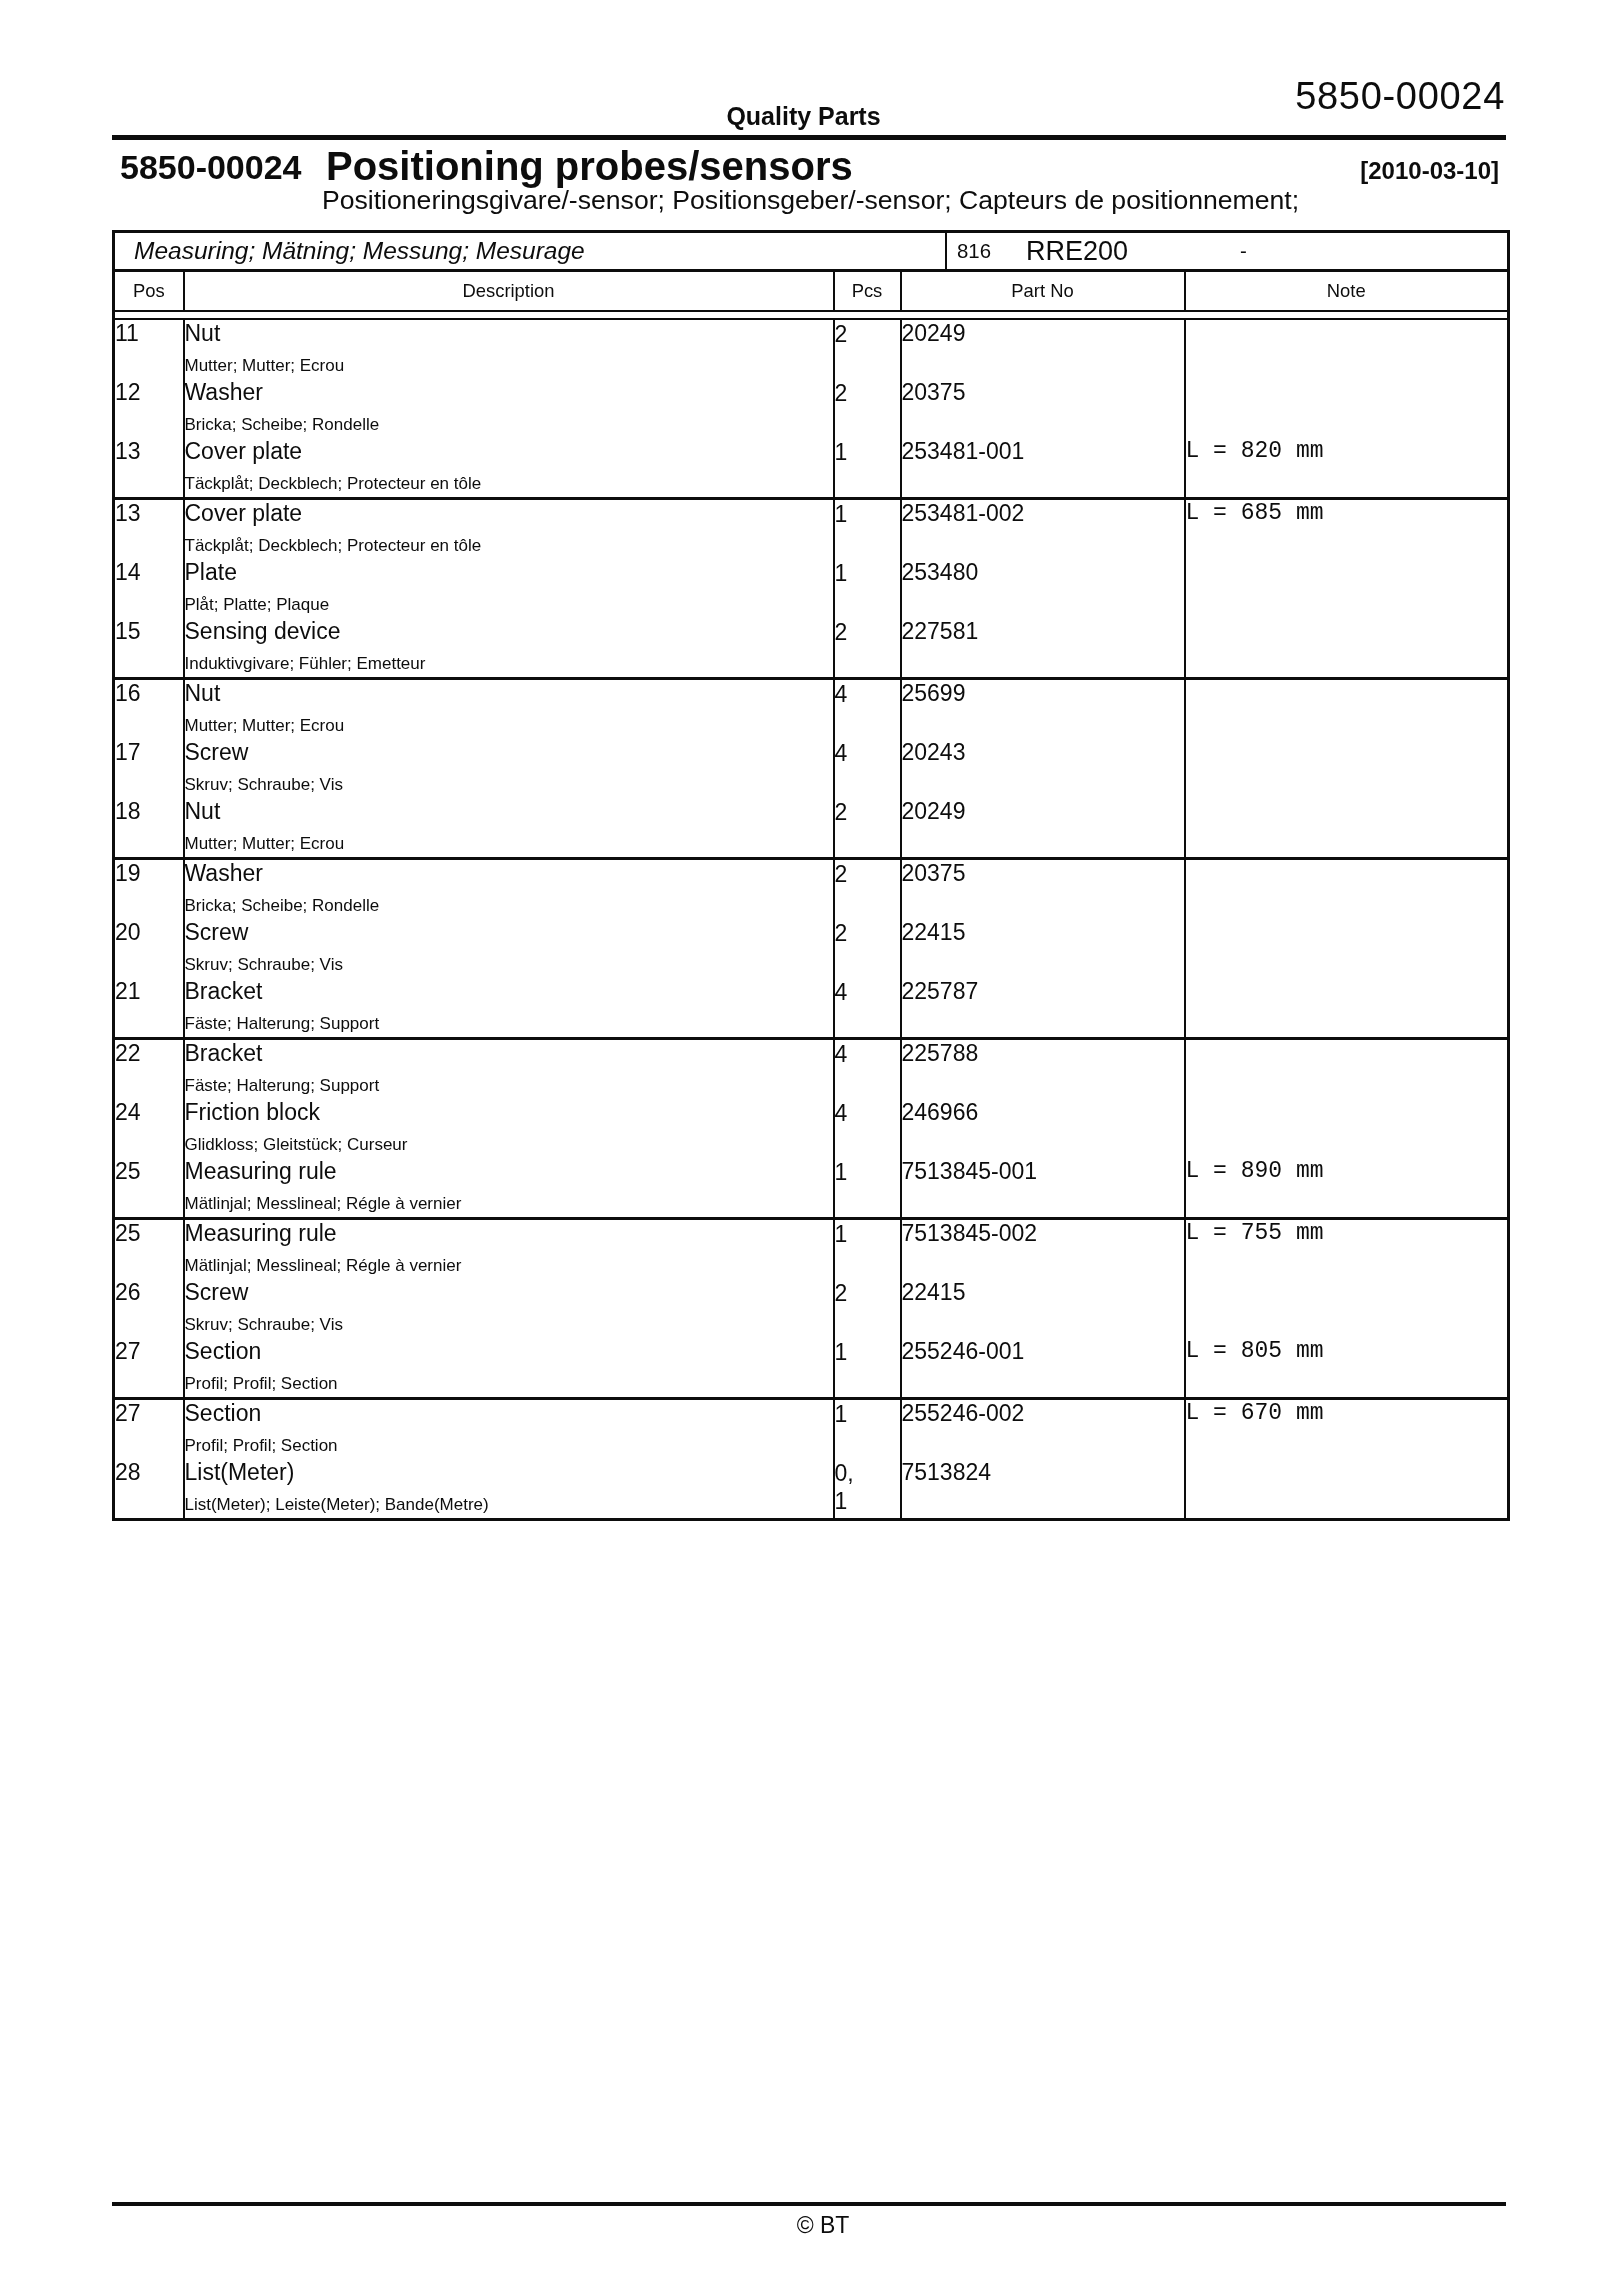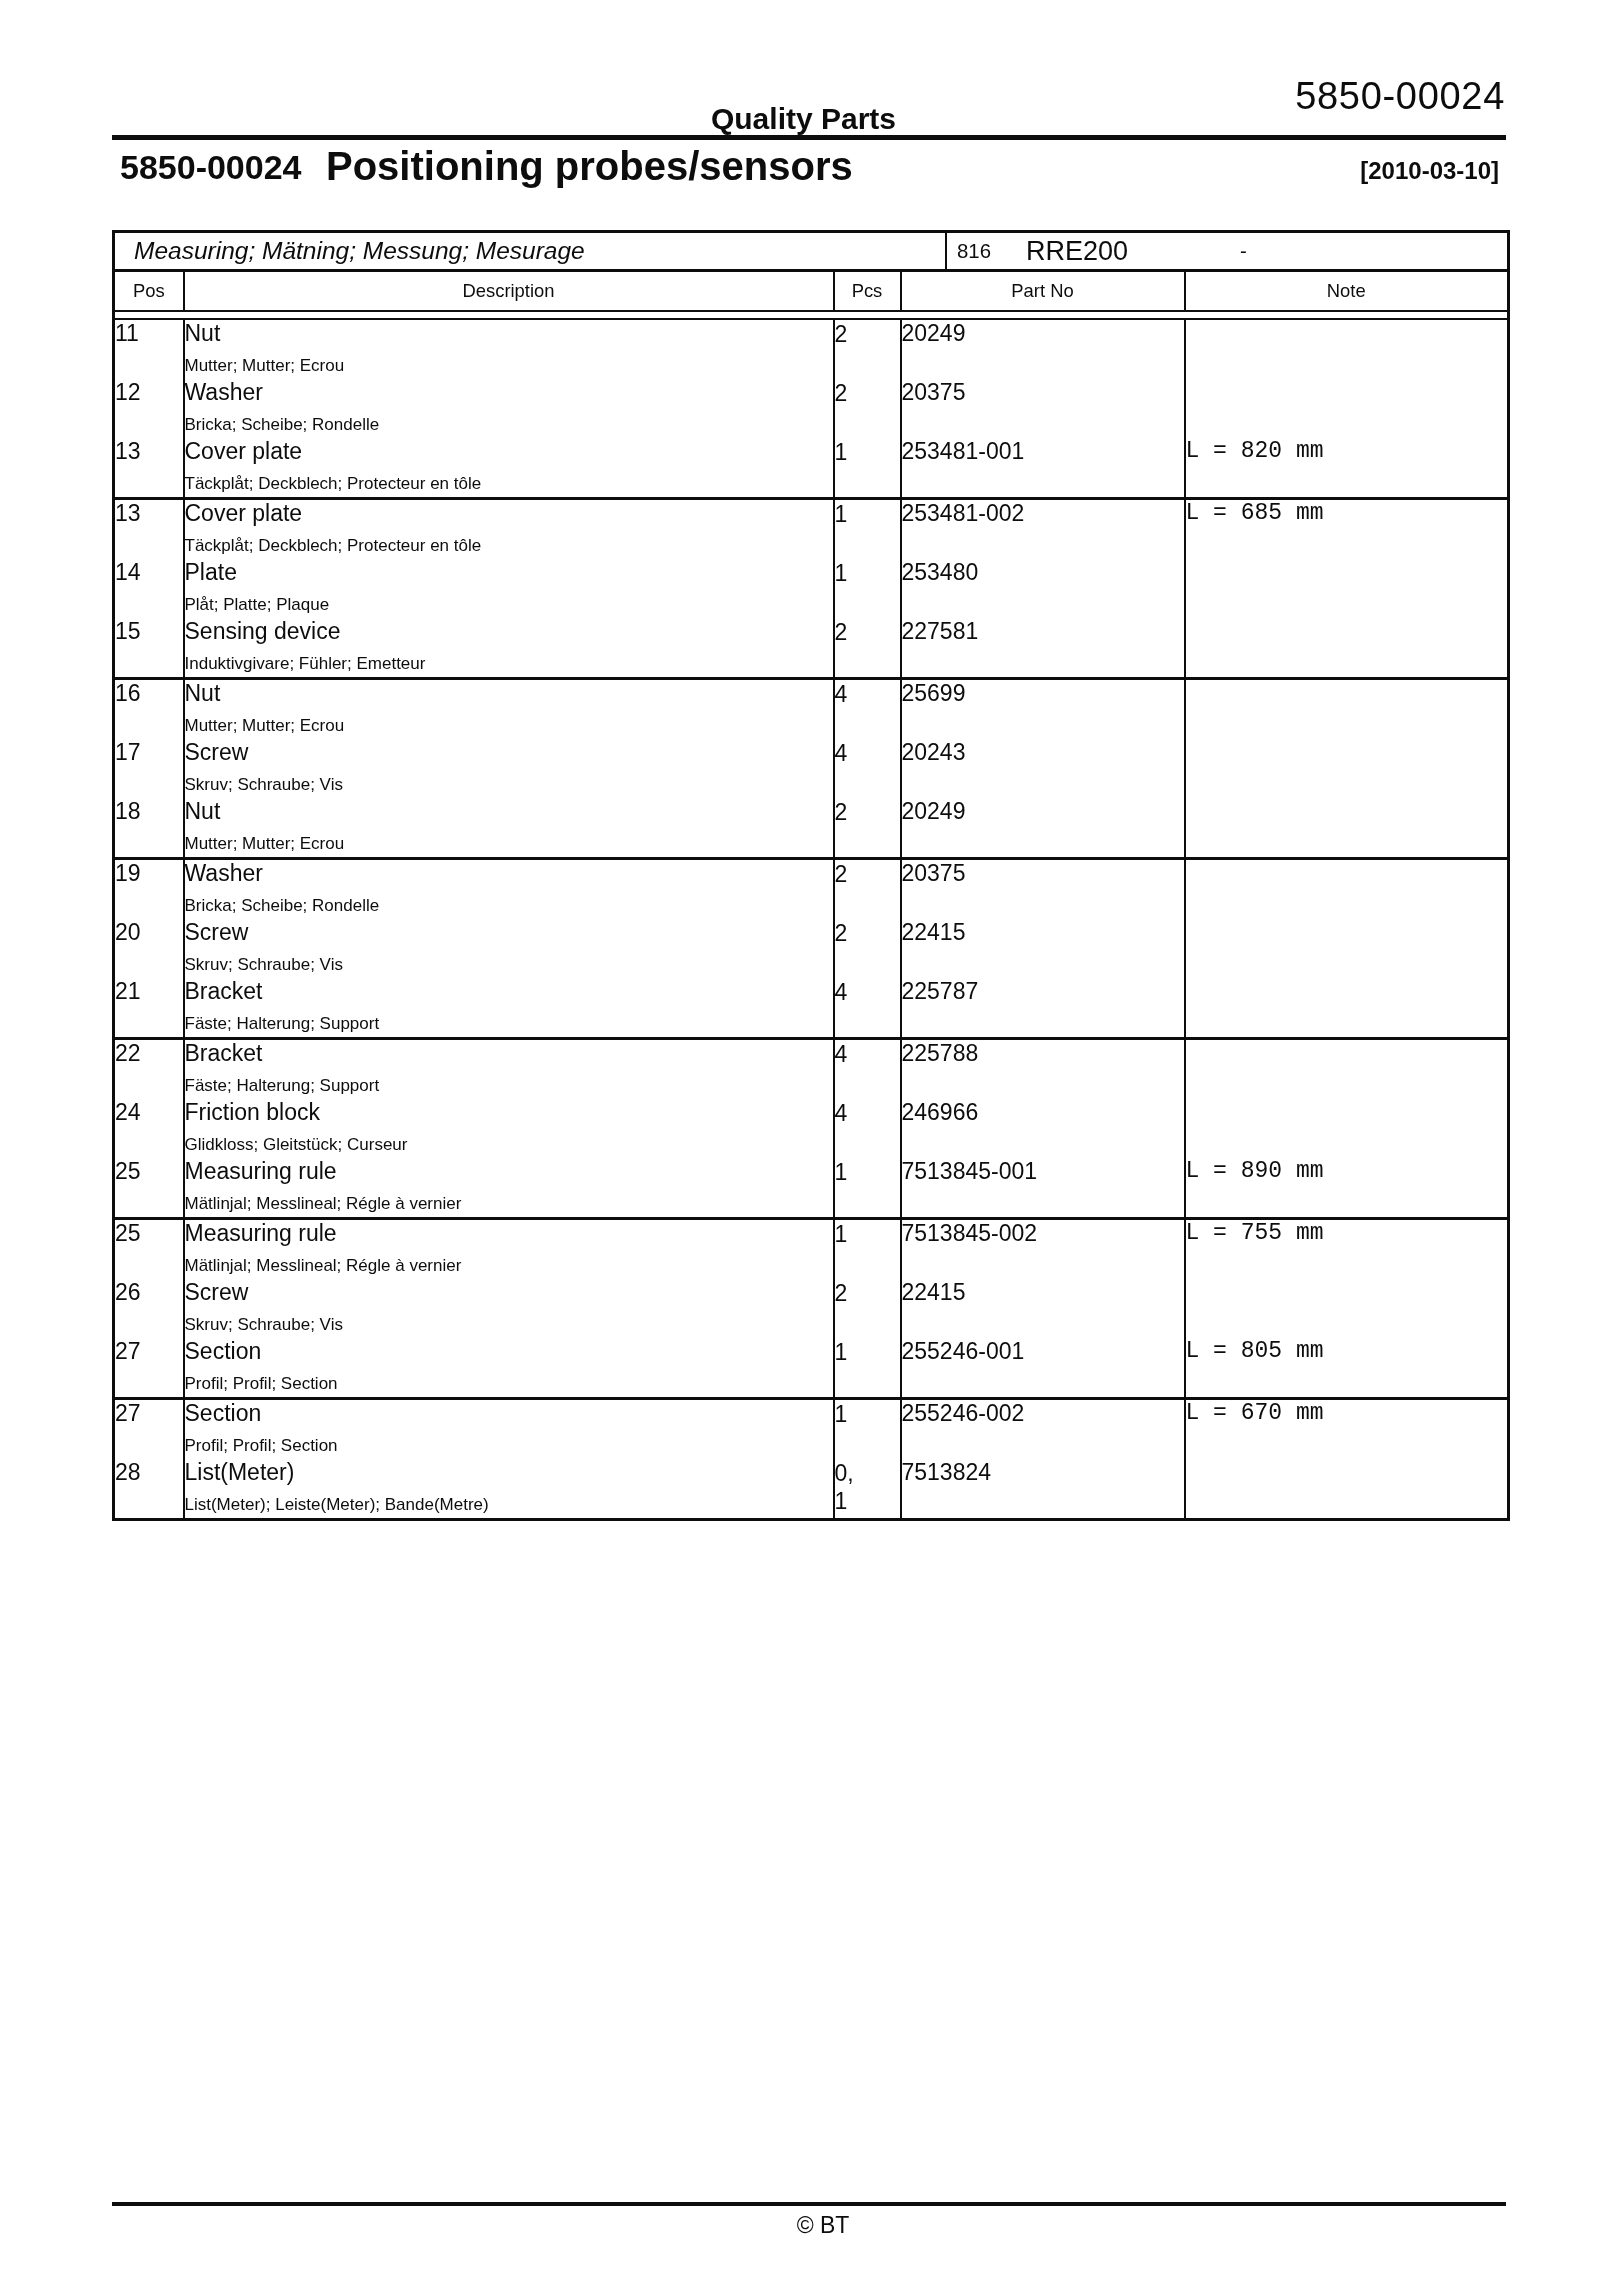--- a/index.html
+++ b/index.html
@@ -7,21 +7,21 @@
     position:relative;
     width:1622px; height:2295px;
     background:#ffffff;
     font-family:"Liberation Sans","DejaVu Sans",sans-serif;
     color:#0d0d0d;
     overflow:hidden;
   }
 
   
   .doc-top   { position:absolute; top:75px; right:117px; font-size:38px; letter-spacing:0.7px; }
-  .qp-title  { position:absolute; top:102px; left:0; right:15px; text-align:center; font-size:30px; font-weight:bold; }
+  .qp-title  { position:absolute; top:102px; left:0; right:15px; text-align:center; font-size:25px; font-weight:bold; }
   .top-rule  { position:absolute; top:135px; left:112px; width:1394px; height:4.8px; background:#0d0d0d; }
 
   
   .t-num   { position:absolute; top:148px; left:120px;  font-size:34px; font-weight:bold; }
   .t-title { position:absolute; top:144px; left:326px;  font-size:40px; font-weight:bold; }
   .t-date  { position:absolute; top:157px; right:123px; font-size:24px; font-weight:bold; }
   .t-sub   { position:absolute; top:185px; left:322px;  font-size:26.6px; }
 
   
   table.parts {
@@ -72,20 +72,21 @@
 
 <div class="page">
 
   <div class="doc-top">5850-00024</div>
   <div class="qp-title">Quality Parts</div>
   <div class="top-rule"></div>
 
   <div class="t-num">5850-00024</div>
   <div class="t-title">Positioning probes/sensors</div>
   <div class="t-date">[2010-03-10]</div>
+  <div class="t-sub">Positioneringsgivare/-sensor; Positionsgeber/-sensor; Capteurs de positionnement;</div>
 
   <table class="parts">
     <colgroup>
       <col style="width:70px">
         <col style="width:650px">
         <col style="width:67px">
       <col style="width:284px">
         <col style="width:324px">
     </colgroup>
     <thead>

